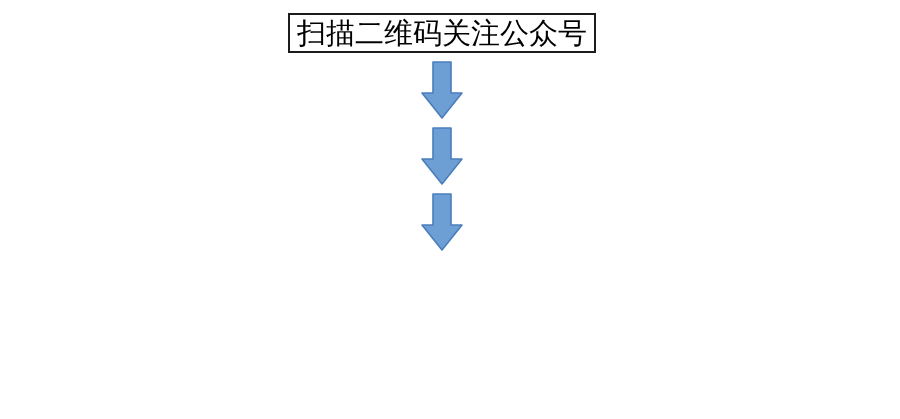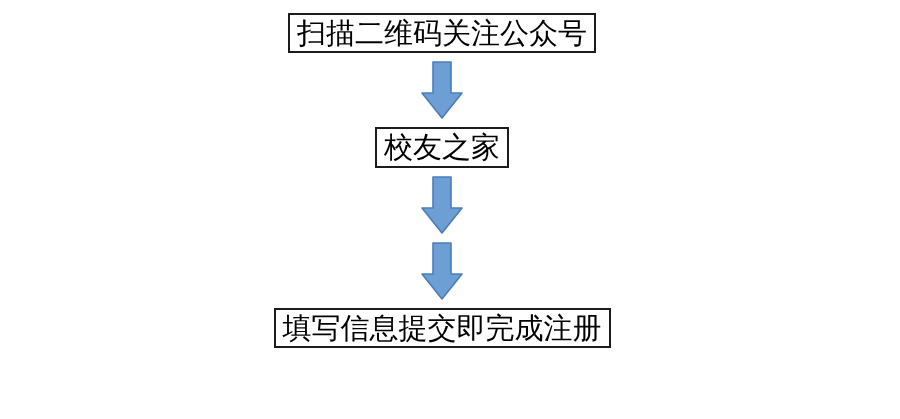--- a/index.html
+++ b/index.html
@@ -54,31 +54,29 @@
   <div class="flow-column">
 
     <div class="flow-box">扫描二维码关注公众号</div>
 
     <div class="arrow-wrap">
       <svg viewBox="0 0 42 58" xmlns="http://www.w3.org/2000/svg">
         <polygon fill="#6D9ED4" stroke="#4a7ebb" stroke-width="1.6" stroke-linejoin="round" points="12,1 30,1 30,32 41,32 21,57 1,32 12,32"></polygon>
       </svg>
     </div>
 
-    <div class="flow-box">校友之家</div>
 
     <div class="arrow-wrap">
       <svg viewBox="0 0 42 58" xmlns="http://www.w3.org/2000/svg">
         <polygon fill="#6D9ED4" stroke="#4a7ebb" stroke-width="1.6" stroke-linejoin="round" points="12,1 30,1 30,32 41,32 21,57 1,32 12,32"></polygon>
       </svg>
     </div>
 
 
     <div class="arrow-wrap">
       <svg viewBox="0 0 42 58" xmlns="http://www.w3.org/2000/svg">
         <polygon fill="#6D9ED4" stroke="#4a7ebb" stroke-width="1.6" stroke-linejoin="round" points="12,1 30,1 30,32 41,32 21,57 1,32 12,32"></polygon>
       </svg>
     </div>
 
-    <div class="flow-box">填写信息提交即完成注册</div>
 
   </div>
 </div>
 
 </body></html>

